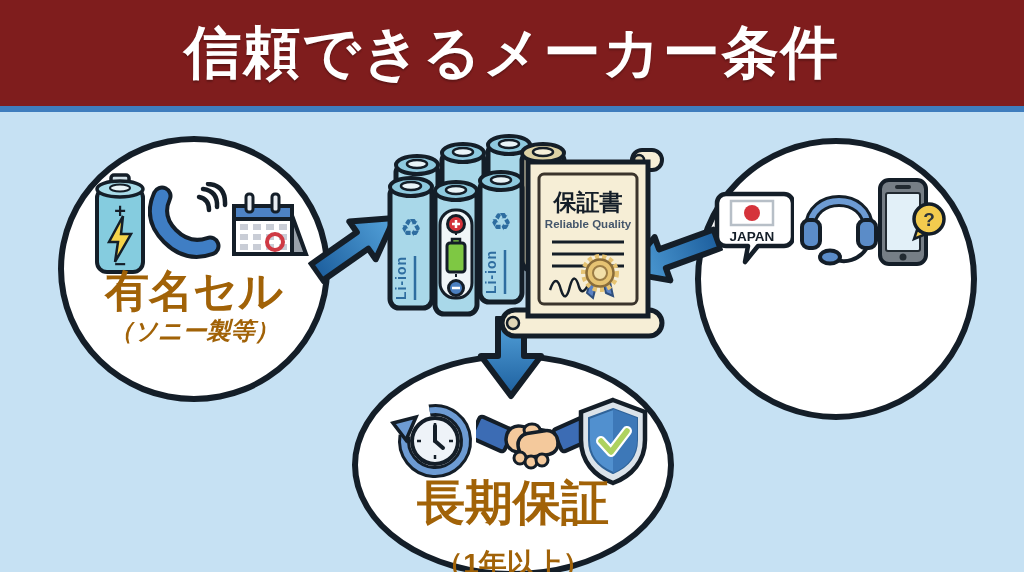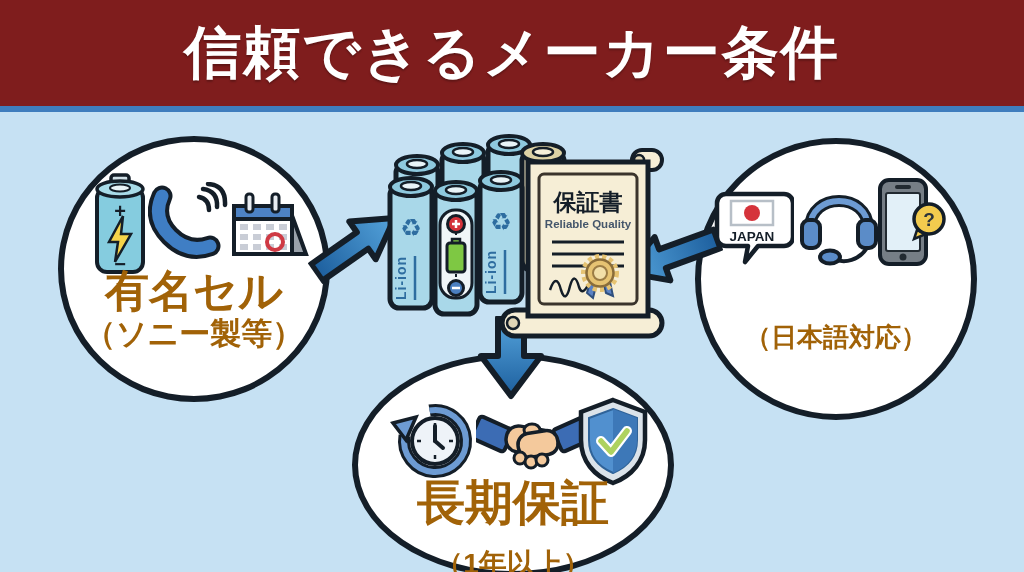--- a/index.html
+++ b/index.html
@@ -24,21 +24,21 @@
     border-radius:50%;box-sizing:border-box;
   }
   .node-left  {left:58px; top:136px;width:272px;height:266px;}
   .node-right {left:695px;top:138px;width:282px;height:282px;}
   .node-bottom{left:352px;top:353px;width:322px;height:224px;}
   .nlabel{
     position:absolute;text-align:center;color:#a16207;font-weight:900;line-height:1.05;
     white-space:nowrap;
   }
   .lbl-left    {left:58px; width:272px;top:268px;font-size:44px;}
-  .sub-left    {left:58px; width:272px;top:318px;font-size:31px;}
+  .sub-left    {left:58px; width:272px;top:318px;font-size:24px;font-style:italic;}
   .lbl-right   {left:688px;width:296px;top:276px;font-size:40px;}
   .sub-right   {left:695px;width:282px;top:324px;font-size:26px;}
   .lbl-bottom  {left:352px;width:322px;top:478px;font-size:48px;}
   .sub-bottom  {left:352px;width:322px;top:549px;font-size:28px;}
   .icon{position:absolute;}
   .arrow{position:absolute;}
   .rot-l{transform:rotate(-35deg);}
   .rot-r{transform:rotate(-20deg);}
   svg text{font-family:"Liberation Sans","DejaVu Sans",sans-serif;}
 </style>
@@ -265,17 +265,16 @@
         <polygon points="221,152 228,152 231,166 224,163" fill="#5b82c4" stroke="#2f4f7d" stroke-width="2"></polygon>
         <circle cx="218" cy="143" r="16" fill="none" stroke="#e6c372" stroke-width="6" stroke-dasharray="4 3"></circle>
         <circle cx="218" cy="143" r="13.5" fill="#e6c372" stroke="#8a6d3a" stroke-width="2.5"></circle>
         <circle cx="218" cy="143" r="7" fill="#f2dfa8" stroke="#9b7c45" stroke-width="2"></circle>
       </g>
     </g>
   </svg>
 
   <div class="nlabel lbl-left">有名セル</div>
   <div class="nlabel sub-left">（ソニー製等）</div>
-  <div class="nlabel sub-right">（日本語対応）</div>
   <div class="nlabel lbl-bottom">長期保証</div>
   <div class="nlabel sub-bottom">（1年以上）</div>
 
 </div>
 
 </body></html>

